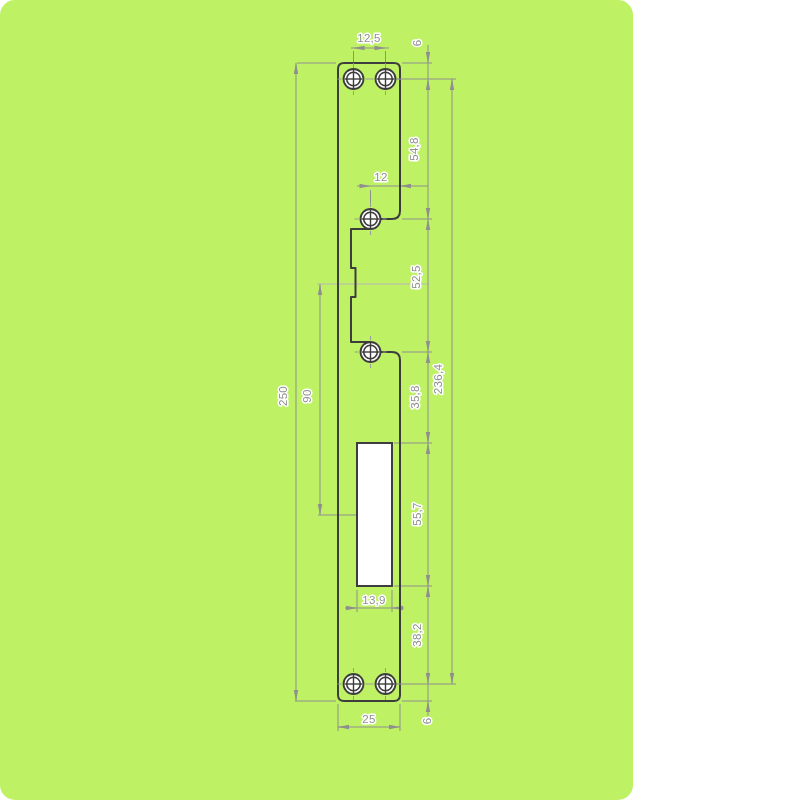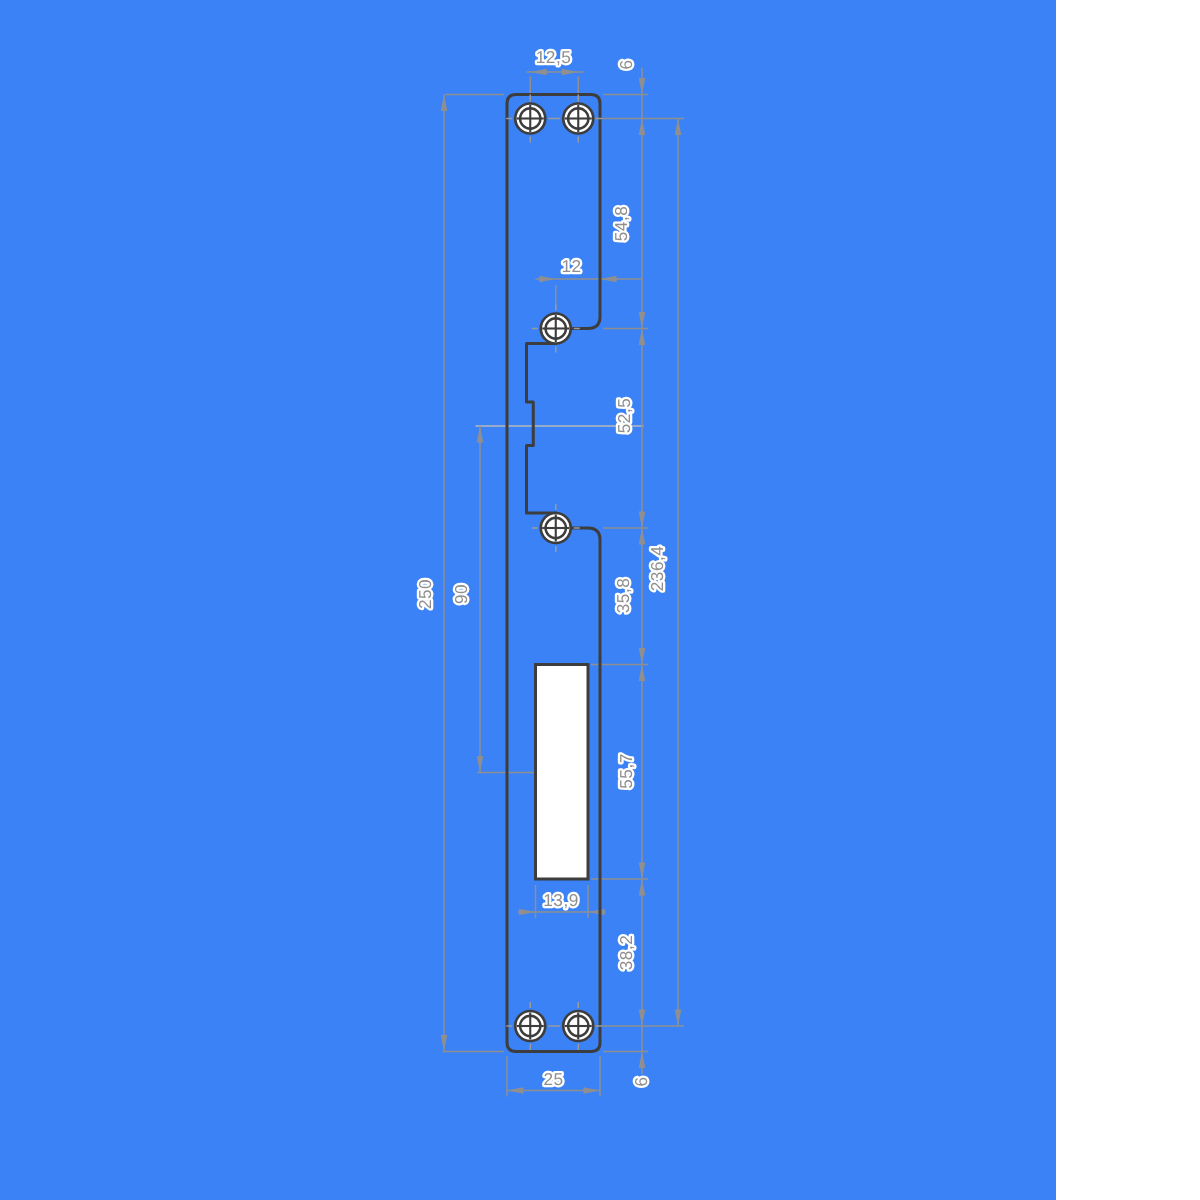--- a/index.html
+++ b/index.html
@@ -5,24 +5,25 @@
   html, body {
     margin: 0;
     padding: 0;
     background: #ffffff;
     width: 800px;
     height: 800px;
     overflow: hidden;
     font-family: "Liberation Sans", sans-serif;
   }
   #canvas-wrap {
-    width: 704px;
+    width: 633px;
     height: 800px;
     position: relative;
-    background: #3b82f6;
+    background: #bef264;
+    border-radius: 15px;
   }
   svg { display: block; }
   .dim-label {
     font-family: "Liberation Sans", sans-serif;
     font-size: 11.5px;
     fill: #8f8f8f;
     letter-spacing: 0.3px;
     text-anchor: middle;
     paint-order: stroke;
     stroke: #ffffff;

